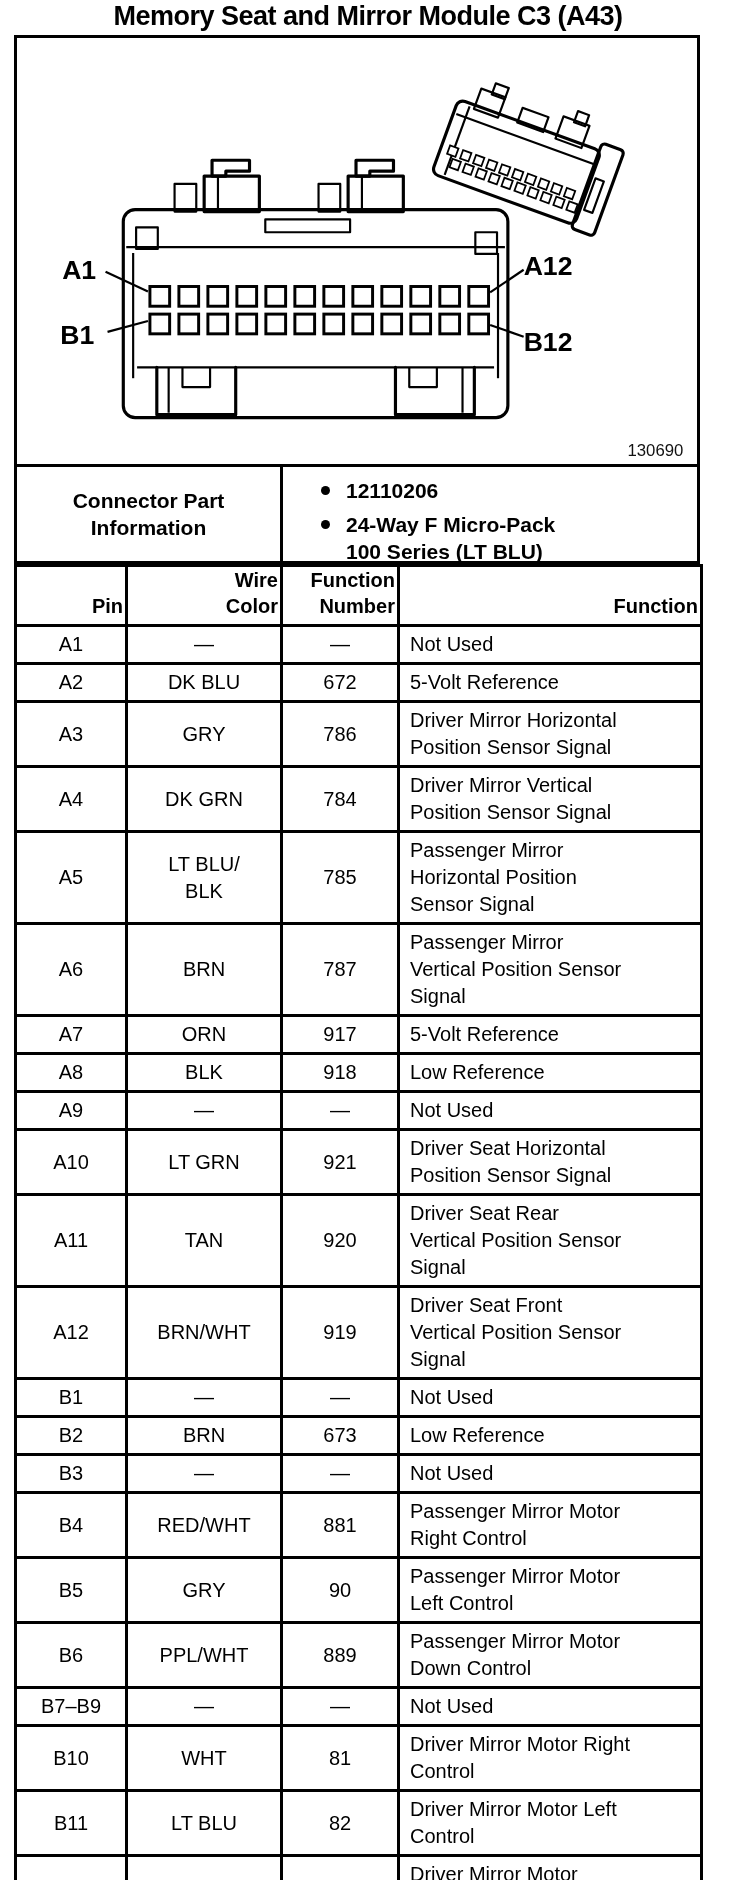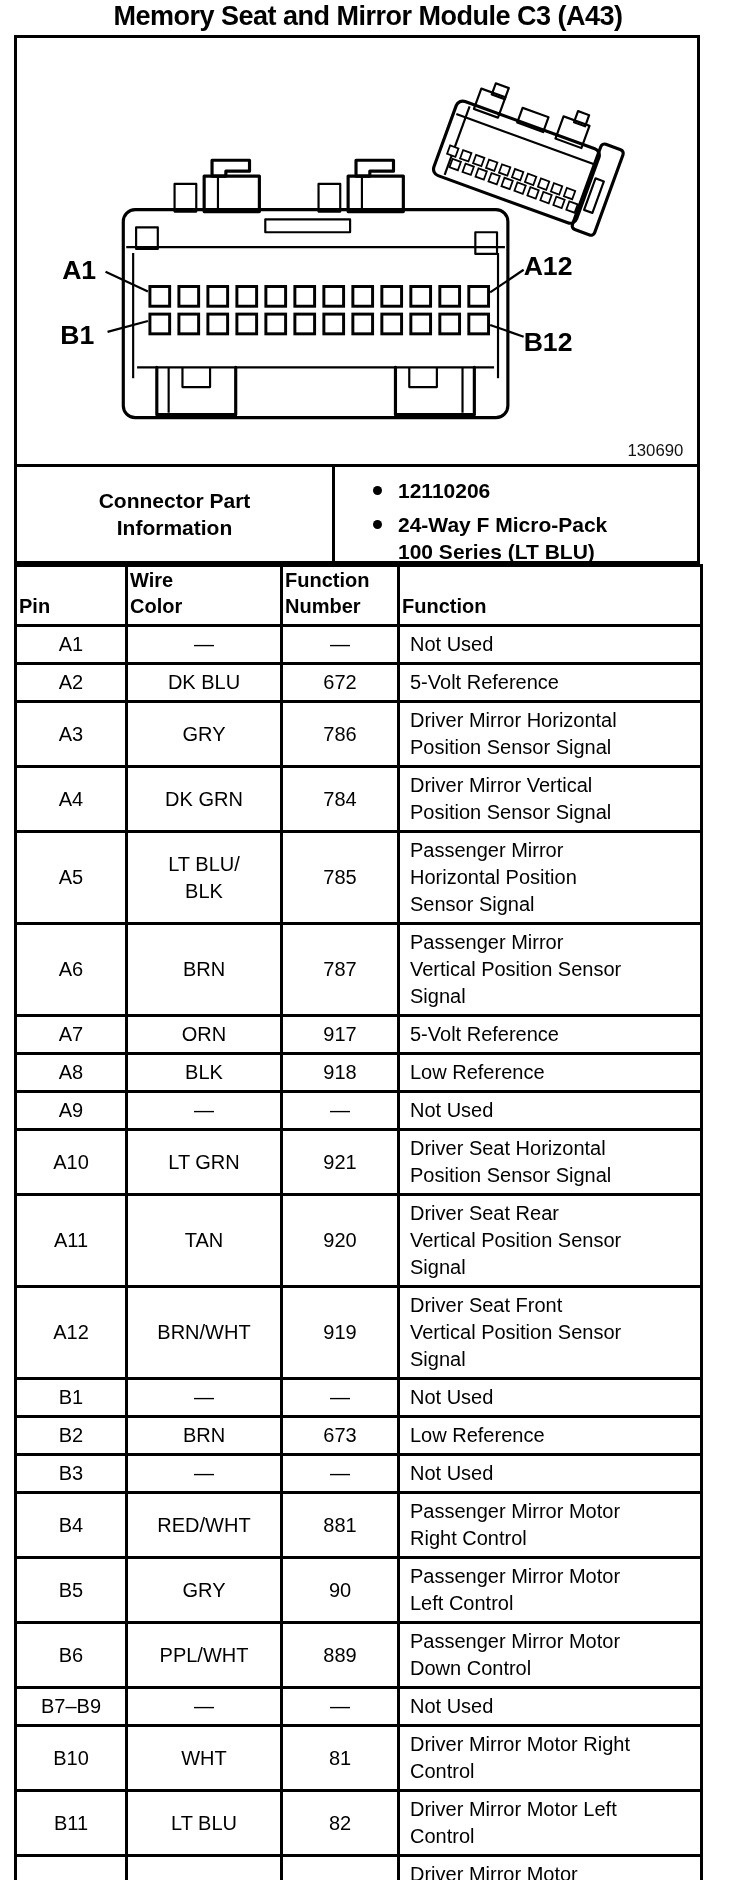--- a/index.html
+++ b/index.html
@@ -12,29 +12,29 @@
   .diagram-box svg{display:block;width:100%;height:100%;}
 
   .draw{fill:none;stroke:#000;stroke-width:3.2;stroke-linejoin:round;stroke-linecap:round;}
   .thin{fill:none;stroke:#000;stroke-width:2.2;stroke-linejoin:round;}
   .pinrect{fill:#fff;stroke:#000;stroke-width:3;}
   .isopin{fill:#fff;stroke:#000;stroke-width:1.8;}
   .pinlabel{font-family:"Liberation Sans",sans-serif;font-size:27px;font-weight:bold;fill:#000;}
   .fignum{font-family:"Liberation Sans",sans-serif;font-size:17px;fill:#111;}
 
   .info-row{margin-left:14px;width:686px;height:97px;box-sizing:border-box;border:3px solid #000;border-top:none;display:flex;background:#fff;}
-  .info-left{width:318px;box-sizing:border-box;border-right:3px solid #000;display:flex;align-items:center;justify-content:center;text-align:center;font-weight:bold;font-size:21px;line-height:27px;white-space:pre-line;}
+  .info-left{width:266px;box-sizing:border-box;border-right:3px solid #000;display:flex;align-items:center;justify-content:center;text-align:center;font-weight:bold;font-size:21px;line-height:27px;white-space:pre-line;}
   .info-right{flex:1;padding:10px 0 0 36px;}
   .info-right ul{list-style:none;margin:0;padding:0;}
   .info-right li{position:relative;padding-left:27px;font-weight:bold;font-size:21px;line-height:27px;white-space:pre-line;margin-bottom:7px;}
   .info-right li::before{content:"";position:absolute;left:2px;top:9px;width:9px;height:9px;background:#000;border-radius:50%;}
 
   table.pinout{margin-left:14px;width:686px;border-collapse:collapse;table-layout:fixed;background:#fff;}
   table.pinout th,table.pinout td{border:3px solid #000;font-size:20px;}
-  table.pinout th{height:52px;vertical-align:bottom;padding:0 2px 5px 2px;font-weight:bold;line-height:26px;white-space:pre-line;text-align:left;}
+  table.pinout th{height:52px;vertical-align:bottom;padding:0 2px 5px 2px;font-weight:bold;line-height:26px;white-space:pre-line;text-align:right;}
   table.pinout td{vertical-align:middle;line-height:27px;padding:4px 2px;text-align:center;white-space:pre-line;}
   table.pinout td.func{text-align:left;padding-left:10px;padding-right:18px;}
   th.h-func{text-align:center;}
 </style>
 </head>
 <body>
 
 <div class="page">
 
   <h1 class="title">Memory Seat and Mirror Module C3 (A43)</h1>

